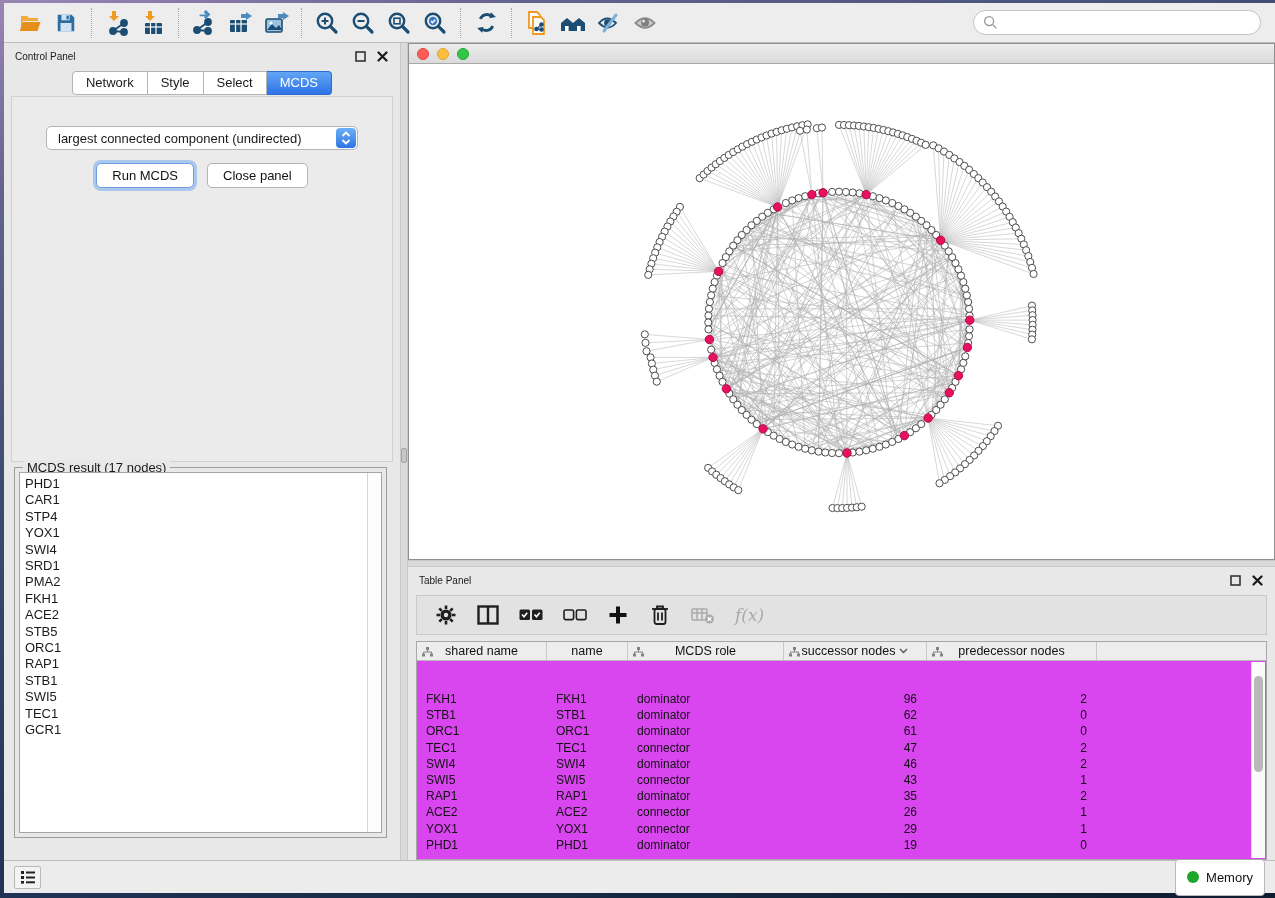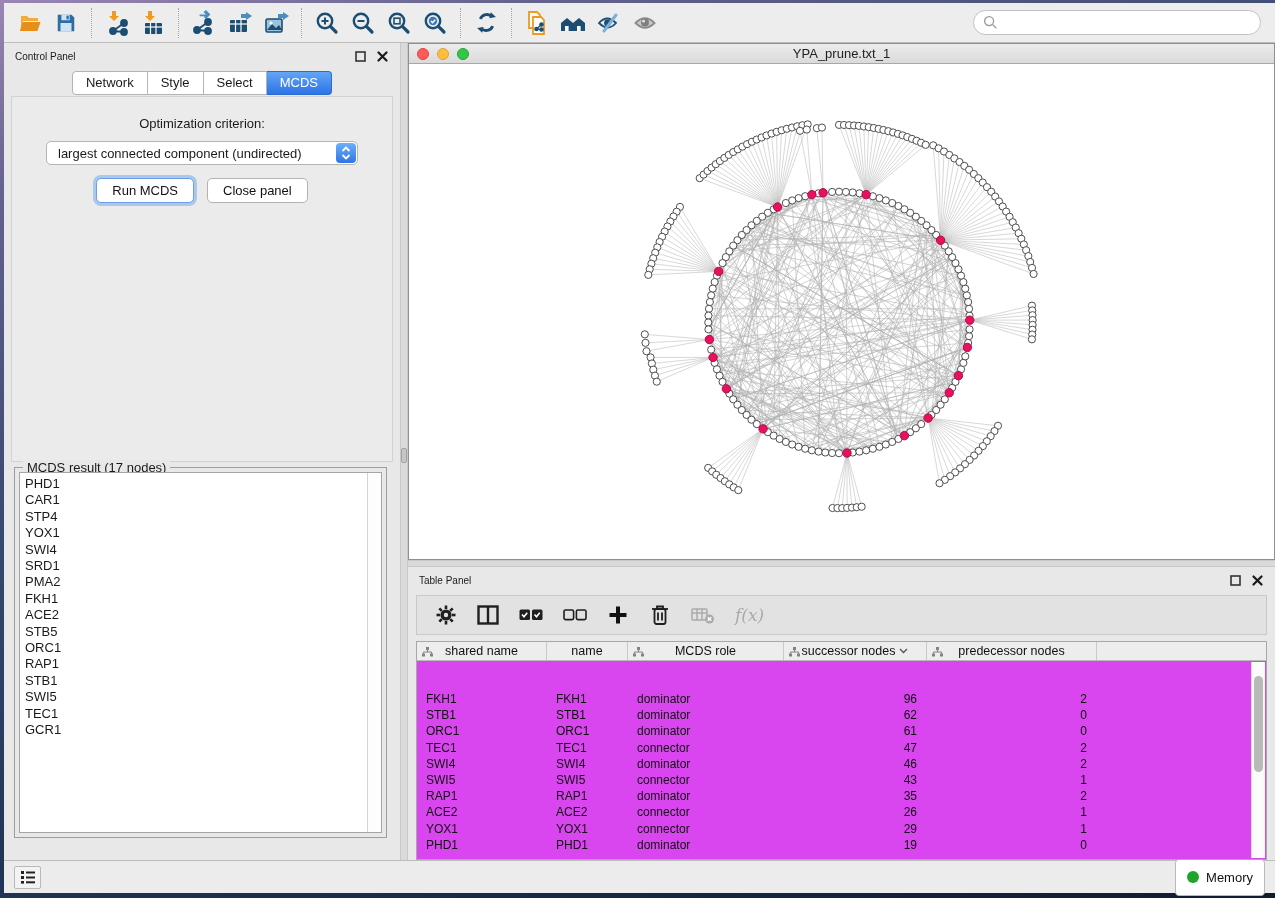--- a/index.html
+++ b/index.html
@@ -296,21 +296,20 @@
               </span>
           </span>
         </div>
         <div class="cp-tabs">
           <span class="cp-tab">Network</span>
           <span class="cp-tab">Style</span>
           <span class="cp-tab">Select</span>
           <span class="cp-tab selected">MCDS</span>
         </div>
         <div class="cp-inner">
-          <div class="opt-label">Optimization criterion:</div>
           <div class="dropdown">
             <span class="dd-value">largest connected component (undirected)</span>
             <span class="dd-stepper">
                 <svg width="12" height="16" viewBox="0 0 12 16">
                   <path d="M2.5 6l3.5-3.5L9.5 6M2.5 10l3.5 3.5L9.5 10" stroke="#fff" stroke-width="1.8" fill="none"></path>
                 </svg>
               </span>
           </div>
           <div class="btn-row">
             <button class="btn focused">Run MCDS</button>
@@ -346,21 +345,20 @@
       <div class="v-splitter">
           <span class="v-handle"></span>
         </div>
 
       <div class="right-col">
         <div class="net-window">
           <div class="net-titlebar">
             <span class="tl red"></span>
             <span class="tl yellow"></span>
             <span class="tl green"></span>
-            <span class="net-title">YPA_prune.txt_1</span>
           </div>
           <div class="net-canvas">
             <svg id="graph-svg" viewBox="0 0 865 496" preserveAspectRatio="xMidYMid meet" style="--hub: #e81160;">
                 <line x1="368.5" y1="143.3" x2="299.2" y2="252.1" class="edge"></line>
                 <line x1="368.5" y1="143.3" x2="299.2" y2="265.9" class="edge"></line>
                 <line x1="368.5" y1="143.3" x2="328.2" y2="341.4" class="edge"></line>
                 <line x1="368.5" y1="143.3" x2="320.1" y2="330.3" class="edge"></line>
                 <line x1="368.5" y1="143.3" x2="489.5" y2="375.7" class="edge"></line>
                 <line x1="368.5" y1="143.3" x2="299.2" y2="265.9" class="edge"></line>
                 <line x1="368.5" y1="143.3" x2="546.7" y2="199.5" class="edge"></line>

